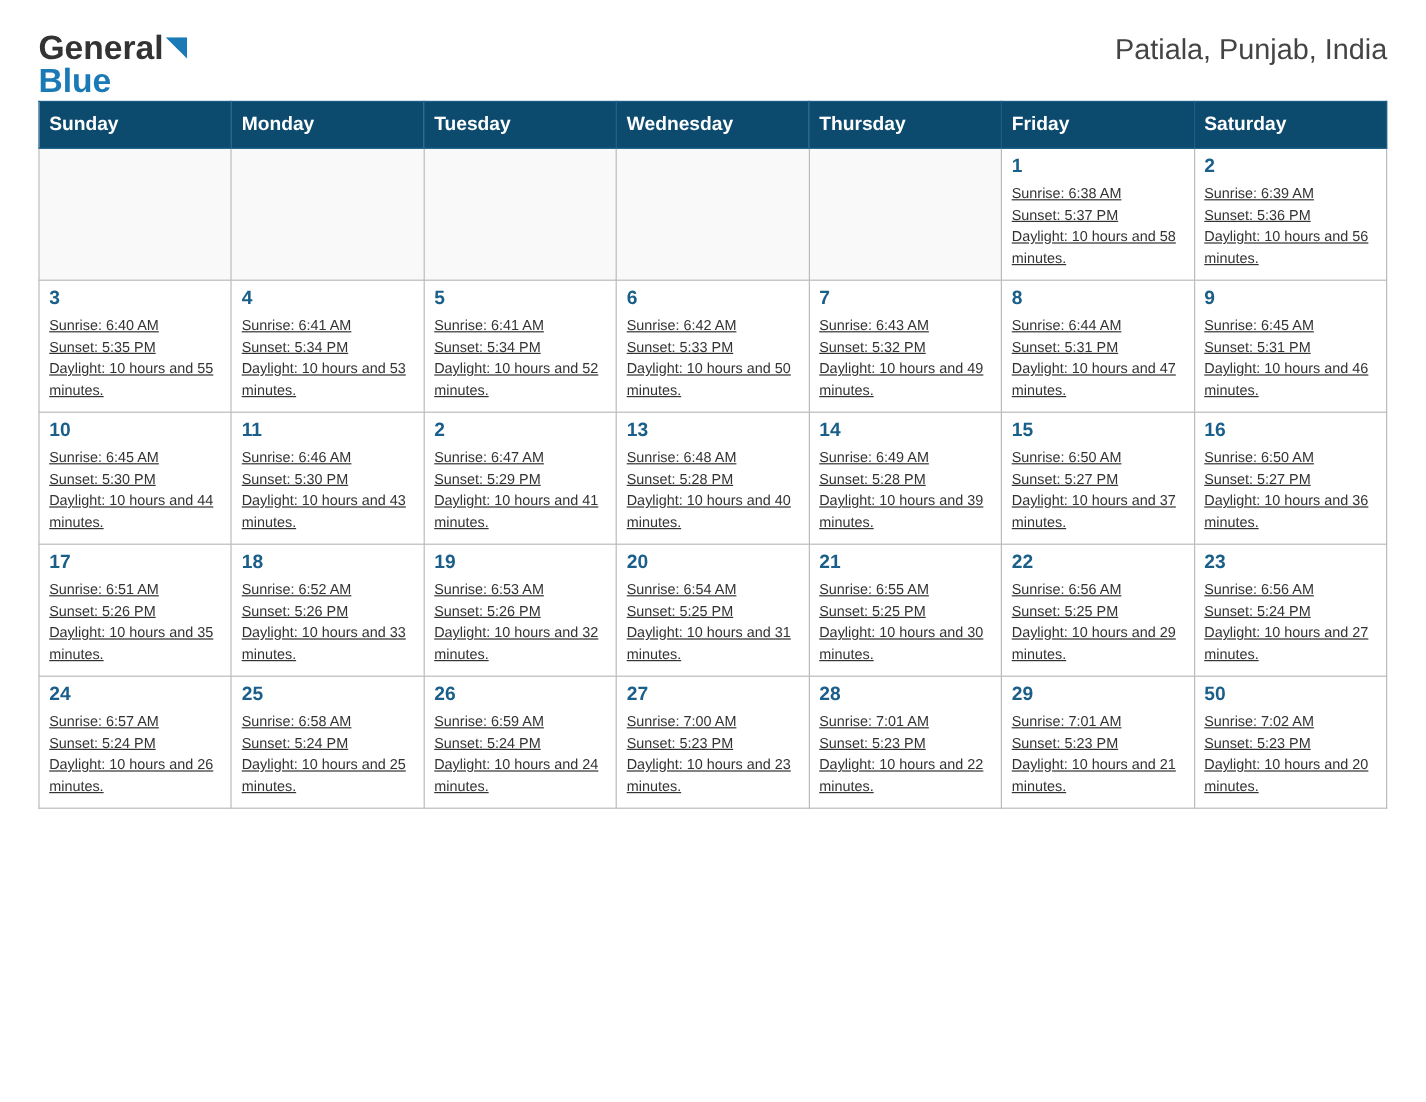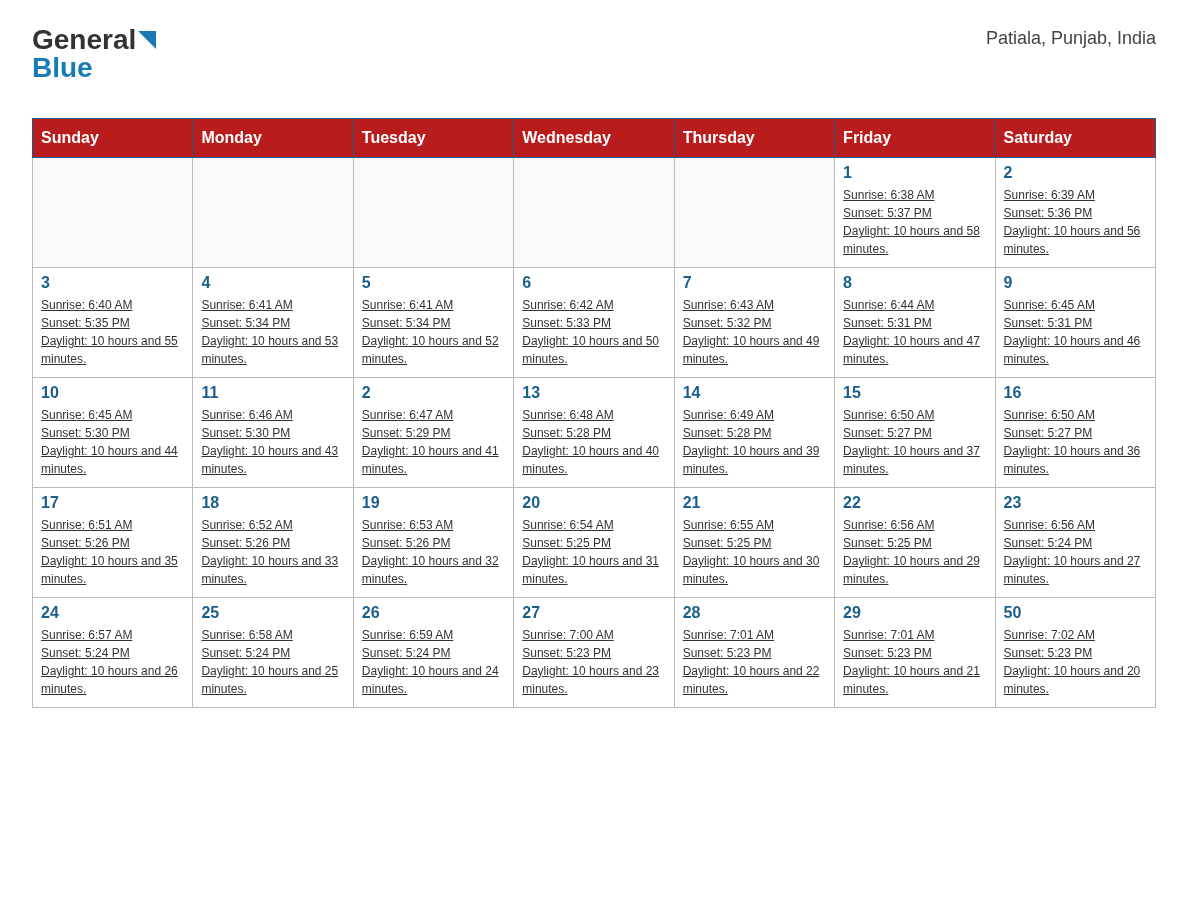--- a/index.html
+++ b/index.html
@@ -7,48 +7,48 @@
       font-family: Arial, sans-serif;
       background: #fff;
       padding: 24px 32px;
       width: 1188px;
       min-height: 918px;
     }
     .header {
       display: flex;
       justify-content: space-between;
       align-items: flex-start;
-      margin-bottom: 34px;
+      margin-bottom: 0;
     }
     .logo {
       display: flex;
       flex-direction: column;
       align-items: flex-start;
     }
     .title-block {
       text-align: right;
     }
     .month-title {
       font-size: 52px;
       font-weight: bold;
       color: #222;
       line-height: 1.1;
     }
     .location {
-      font-size: 18px;
+      font-size: 24px;
       color: #444;
       margin-top: 4px;
     }
     .calendar-table {
       width: 100%;
       border-collapse: collapse;
       table-layout: fixed;
     }
     .calendar-table th {
-      background-color: #b91c1c;
+      background-color: #0c4a6e;
       color: #fff;
       font-size: 16px;
       font-weight: bold;
       padding: 10px 8px;
       text-align: left;
       border: 1px solid #1a5f8a;
     }
     .calendar-table td {
       border: 1px solid #bbb;
       vertical-align: top;

